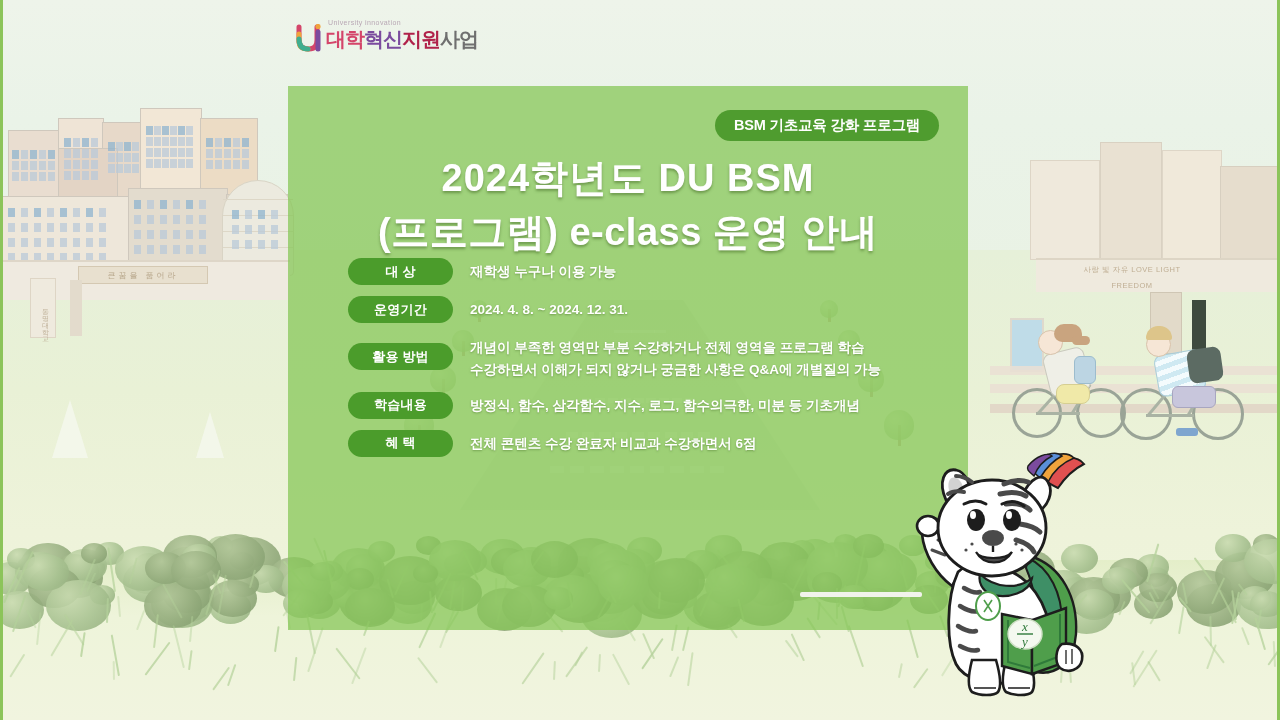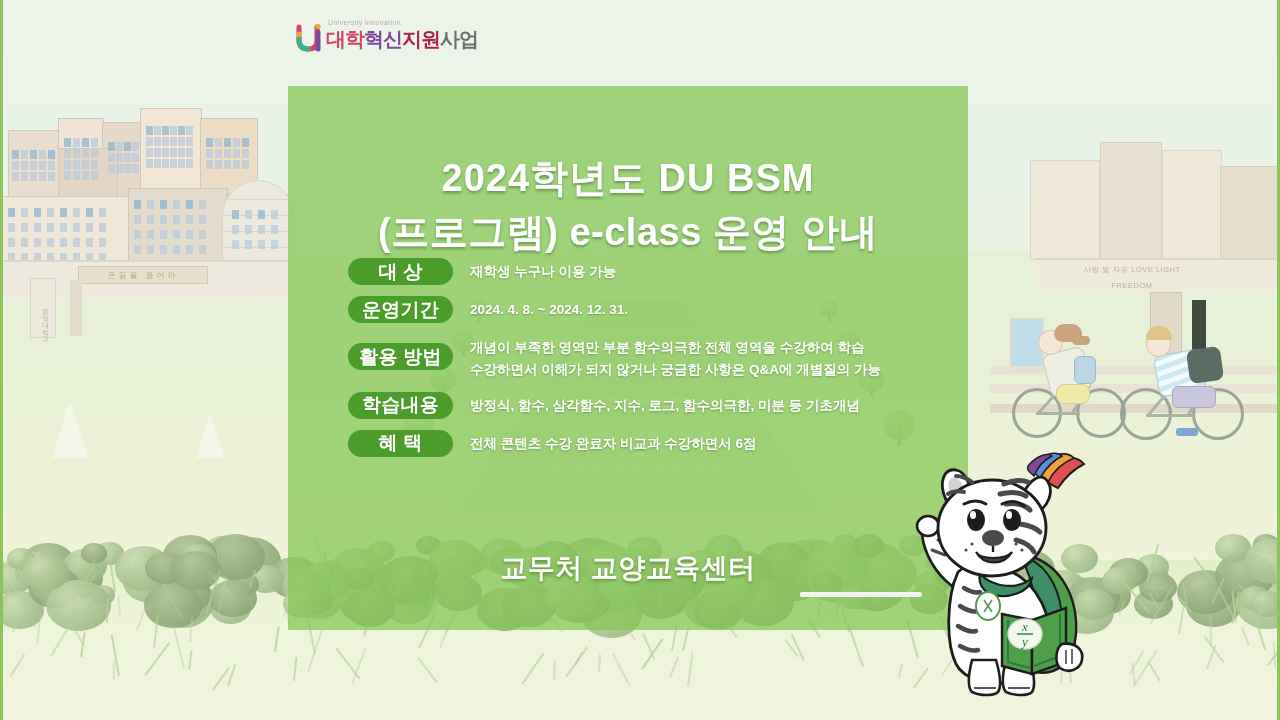--- a/index.html
+++ b/index.html
@@ -169,21 +169,21 @@
     text-shadow:0 2px 3px rgba(60,100,30,.55), 0 0 1px rgba(255,255,255,.6);
   }
   .title .l2 { letter-spacing:.5px; }
 
   
   .rows { position:absolute; left:60px; top:172px; width:600px; }
   .row { position:relative; display:flex; align-items:flex-start; margin-bottom:11px; }
   .pill {
     flex:0 0 auto; width:105px; height:27px; border-radius:14px;
     background:#4b9c2b; color:#ffffff;
-    font-size:19px; font-weight:bold;
+    font-size:13px; font-weight:bold;
     display:flex; align-items:center; justify-content:center;
     letter-spacing:.2px;
   }
   .val {
     margin-left:17px; color:#ffffff; font-weight:bold;
     font-size:13.5px; line-height:1.62; padding-top:3px;
     text-shadow:0 1px 2px rgba(70,110,40,.5);
     white-space:nowrap;
   }
   .row.two .pill { margin-top:9px; }
@@ -851,20 +851,21 @@
       <path d="M3 15 Q3 25 12 25" fill="none" stroke="#3fae8f" stroke-width="5" stroke-linecap="round"></path>
       <path d="M22 8 L22 25" stroke="#7b4b9e" stroke-width="5" stroke-linecap="round"></path>
       <circle cx="22" cy="2.5" r="2.6" fill="#f0a33c"></circle>
     </svg>
     <div class="logo-en">University innovation</div>
     <div class="logo-ko"><span class="k1">대학</span><span class="k2">혁신</span><span class="k3">지원</span><span class="k4">사업</span></div>
   </div>
 
   <div id="panel">
 
+    <div class="badge">BSM 기초교육 강화 프로그램</div>
 
     <div class="title">
       <div class="l1">2024학년도 DU BSM</div>
       <div class="l2">(프로그램) e-class 운영 안내</div>
     </div>
 
     <div class="rows" id="rows">
         <div class="row">
           <div class="pill">대      상</div>
           <div class="val">
@@ -873,39 +874,38 @@
         </div>
         <div class="row">
           <div class="pill">운영기간</div>
           <div class="val">
             <div>2024. 4. 8. ~ 2024. 12. 31.</div>
           </div>
         </div>
         <div class="row two">
           <div class="pill">활용 방법</div>
           <div class="val">
-            <div>개념이 부족한 영역만 부분 함수의극한 전체 영역을 수강하여 학습</div>
+            <div>개념이 부족한 영역만 부분 수강하거나 전체 영역을 프로그램 학습</div>
             <div>수강하면서 이해가 되지 않거나 궁금한 사항은 Q&amp;A에 개별질의 가능</div>
           </div>
         </div>
         <div class="row">
           <div class="pill">학습내용</div>
           <div class="val">
             <div>방정식,  함수, 삼각함수, 지수, 로그, 함수의극한, 미분 등 기초개념</div>
           </div>
         </div>
         <div class="row">
           <div class="pill">혜      택</div>
           <div class="val">
             <div>전체 콘텐츠 수강 완료자 비교과 수강하면서 6점</div>
           </div>
         </div>
       </div>
 
-    <div class="footer-org">교무처 교양교육센터</div>
   </div>
 
   <div class="board-tray"></div>
 
   <svg id="tiger" viewBox="0 0 250 250">
 
     <path d="M150 108 C182 118 198 150 196 186 C194 214 176 228 156 224 C162 196 158 150 148 122 Z" fill="#4f9e4b" stroke="#1d1d1d" stroke-width="2.4"></path>
     <path d="M148 110 C170 120 182 146 182 174 C182 196 170 208 156 206 C160 180 156 142 146 120 Z" fill="#3e8f66" stroke="#1d1d1d" stroke-width="2"></path>
 
     <path d="M72 138 C56 126 44 106 42 86 C41 74 50 66 58 72 C66 78 76 98 88 112 Z" fill="#ffffff" stroke="#1d1d1d" stroke-width="2.6"></path>

